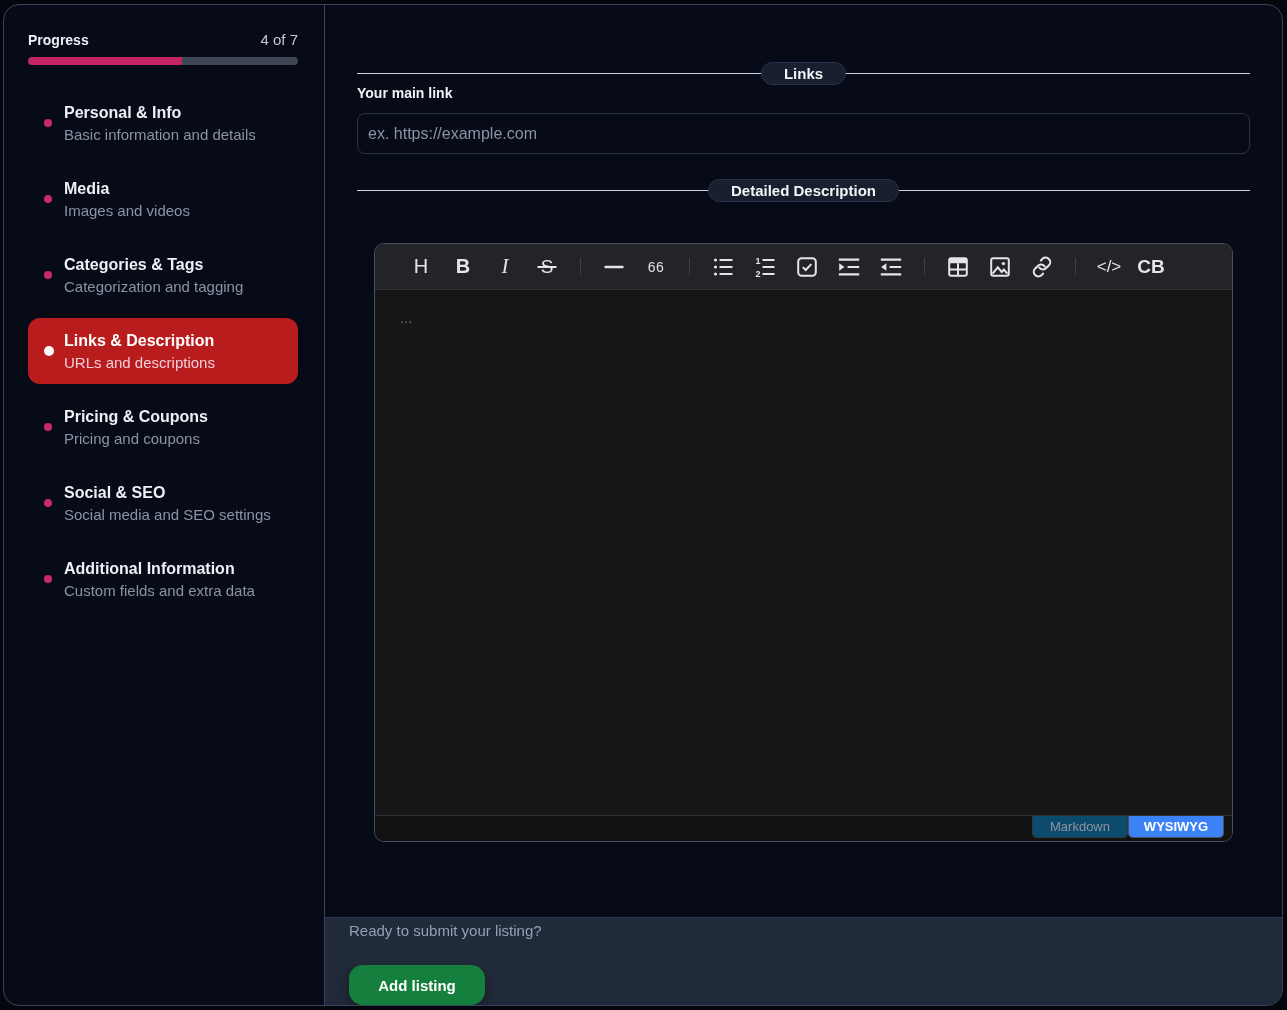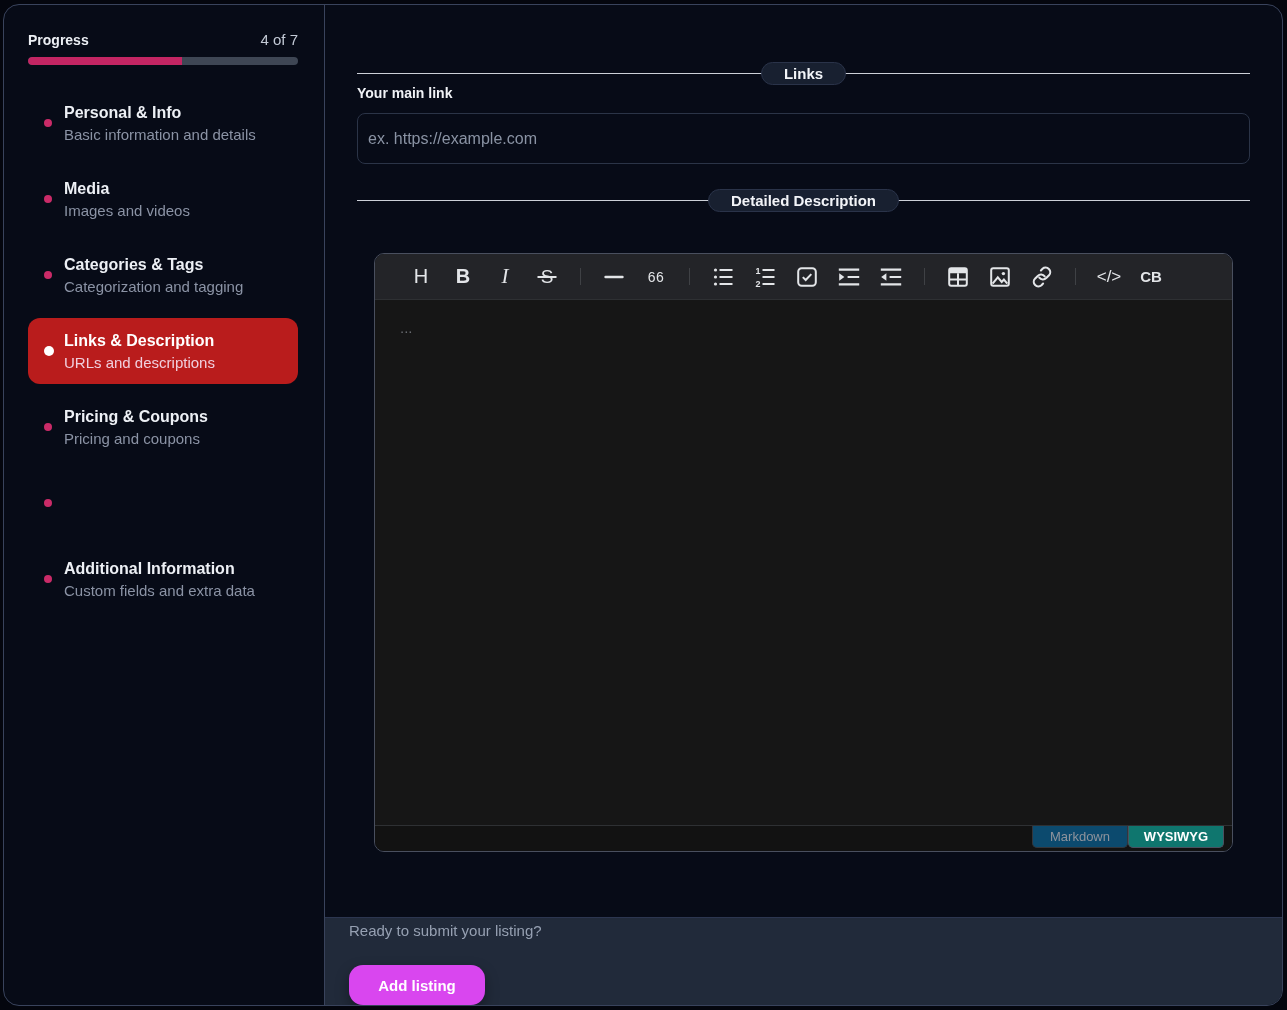--- a/index.html
+++ b/index.html
@@ -27,48 +27,48 @@
   .main { flex:1; display:flex; flex-direction:column; }
   .content { flex:1; padding:0 32px; }
   
   .divider { position:relative; height:23px; display:flex; align-items:center; justify-content:center; }
   .divider .line { position:absolute; left:0; right:0; top:11px; height:1px; background:#ccd0d8; }
   .divider .pill { position:relative; background:#182030; border:1px solid #2a3349; border-radius:12px;
                    padding:0 22px; height:23px; line-height:21px; font-size:15px; font-weight:700; color:#f2f4f8; }
   .d1 { margin-top:57px; }
   .d2 { margin-top:25px; }
   .field-label { font-size:14px; font-weight:700; color:#f0f2f6; }
-  .input { margin-top:12px; height:51px; border:1px solid #2b3447; border-radius:8px;
+  .input { margin-top:12px; height:41px; border:1px solid #2b3447; border-radius:8px;
            display:flex; align-items:center; padding:0 10px; font-size:16px; color:#8a93a4; background:#070b17; }
   
   .editor { width:859px; margin:41px auto 0; border:1px solid #494f5e; border-radius:10px; overflow:hidden;
             display:flex; flex-direction:column; height:599px; }
   .toolbar { height:46px; background:#232428; border-bottom:1px solid #2e3033; display:flex; align-items:center; padding-left:29px; }
   .tbtn { width:34px; height:34px; display:flex; align-items:center; justify-content:center; color:#e3e5e8; flex:0 0 34px; margin-right:8px; }
   .tsep { width:1px; height:17px; background:#3f4145; margin:0 16px 0 8px; }
   .tb-H { font-size:20px; font-weight:400; }
   .tb-B { font-size:20px; font-weight:700; }
   .tb-I { font-family:"Liberation Serif", serif; font-style:italic; font-size:21px; font-weight:400; }
   .tb-S { font-size:19px; font-weight:400; position:relative; }
   .tb-S::after { content:""; position:absolute; left:50%; top:50%; transform:translate(-50%,-50%); width:19px; height:2px; background:#e3e5e8; }
   
   .tb-q { font-size:14px; font-weight:400; letter-spacing:0.5px; }
   .tb-code { font-size:17px; font-weight:400; }
-  .tb-cb { font-size:15px; font-weight:700; }
+  .tb-cb { font-size:19px; font-weight:700; }
   .ed-body { flex:1; background:#161616; color:#686b70; font-size:15px; padding:19px 25px; }
   .ed-switch { height:26px; background:#121212; border-top:1px solid #2e3033; display:flex; justify-content:flex-end; }
   .tab { height:22px; display:flex; align-items:center; justify-content:center; width:96px; font-size:13px;
          border-radius:0 0 5px 5px; }
   .tab.md { background:#0c4a6e; border:1px solid #33363c; border-top:none; color:#8e939c; }
-  .tab.ww { background:#0f766e; border:1px solid #4a5160; border-top:none; color:#ffffff; font-weight:700; margin-right:8px; }
+  .tab.ww { background:#3b82f6; border:1px solid #4a5160; border-top:none; color:#ffffff; font-weight:700; margin-right:8px; }
   
   .footer { height:88px; background:#212a3a; border-top:1px solid #2c3650; display:flex; align-items:flex-start;
             justify-content:space-between; padding:4px 24px 0;flex-direction:column; }
   .foot-q { font-size:15px; color:#96a0b2; }
-  .btn { width:136px; height:40px; background:#d946ef; border-radius:14px; color:#fff; font-size:15px; font-weight:700;
+  .btn { width:136px; height:40px; background:#15803d; border-radius:14px; color:#fff; font-size:15px; font-weight:700;
          display:flex; align-items:center; justify-content:center; box-shadow:0 6px 14px rgba(0,0,0,.35); }
 </style>
 </head>
 <body>
 <div class="app">
   <div class="sidebar">
     <div class="prog-row">
         <span class="prog-title">Progress</span>
         <span class="prog-count">4 of 7</span>
       </div>
@@ -106,20 +106,24 @@
         </div>
       <div class="step">
           <span class="dot"></span>
           <span class="step-txt">
             <div class="t1">Pricing &amp; Coupons</div>
             <div class="t2">Pricing and coupons</div>
           </span>
         </div>
       <div class="step">
           <span class="dot"></span>
+          <span class="step-txt">
+            <div class="t1">Social &amp; SEO</div>
+            <div class="t2">Social media and SEO settings</div>
+          </span>
         </div>
       <div class="step">
           <span class="dot"></span>
           <span class="step-txt">
             <div class="t1">Additional Information</div>
             <div class="t2">Custom fields and extra data</div>
           </span>
         </div>
     </div>
   </div>

